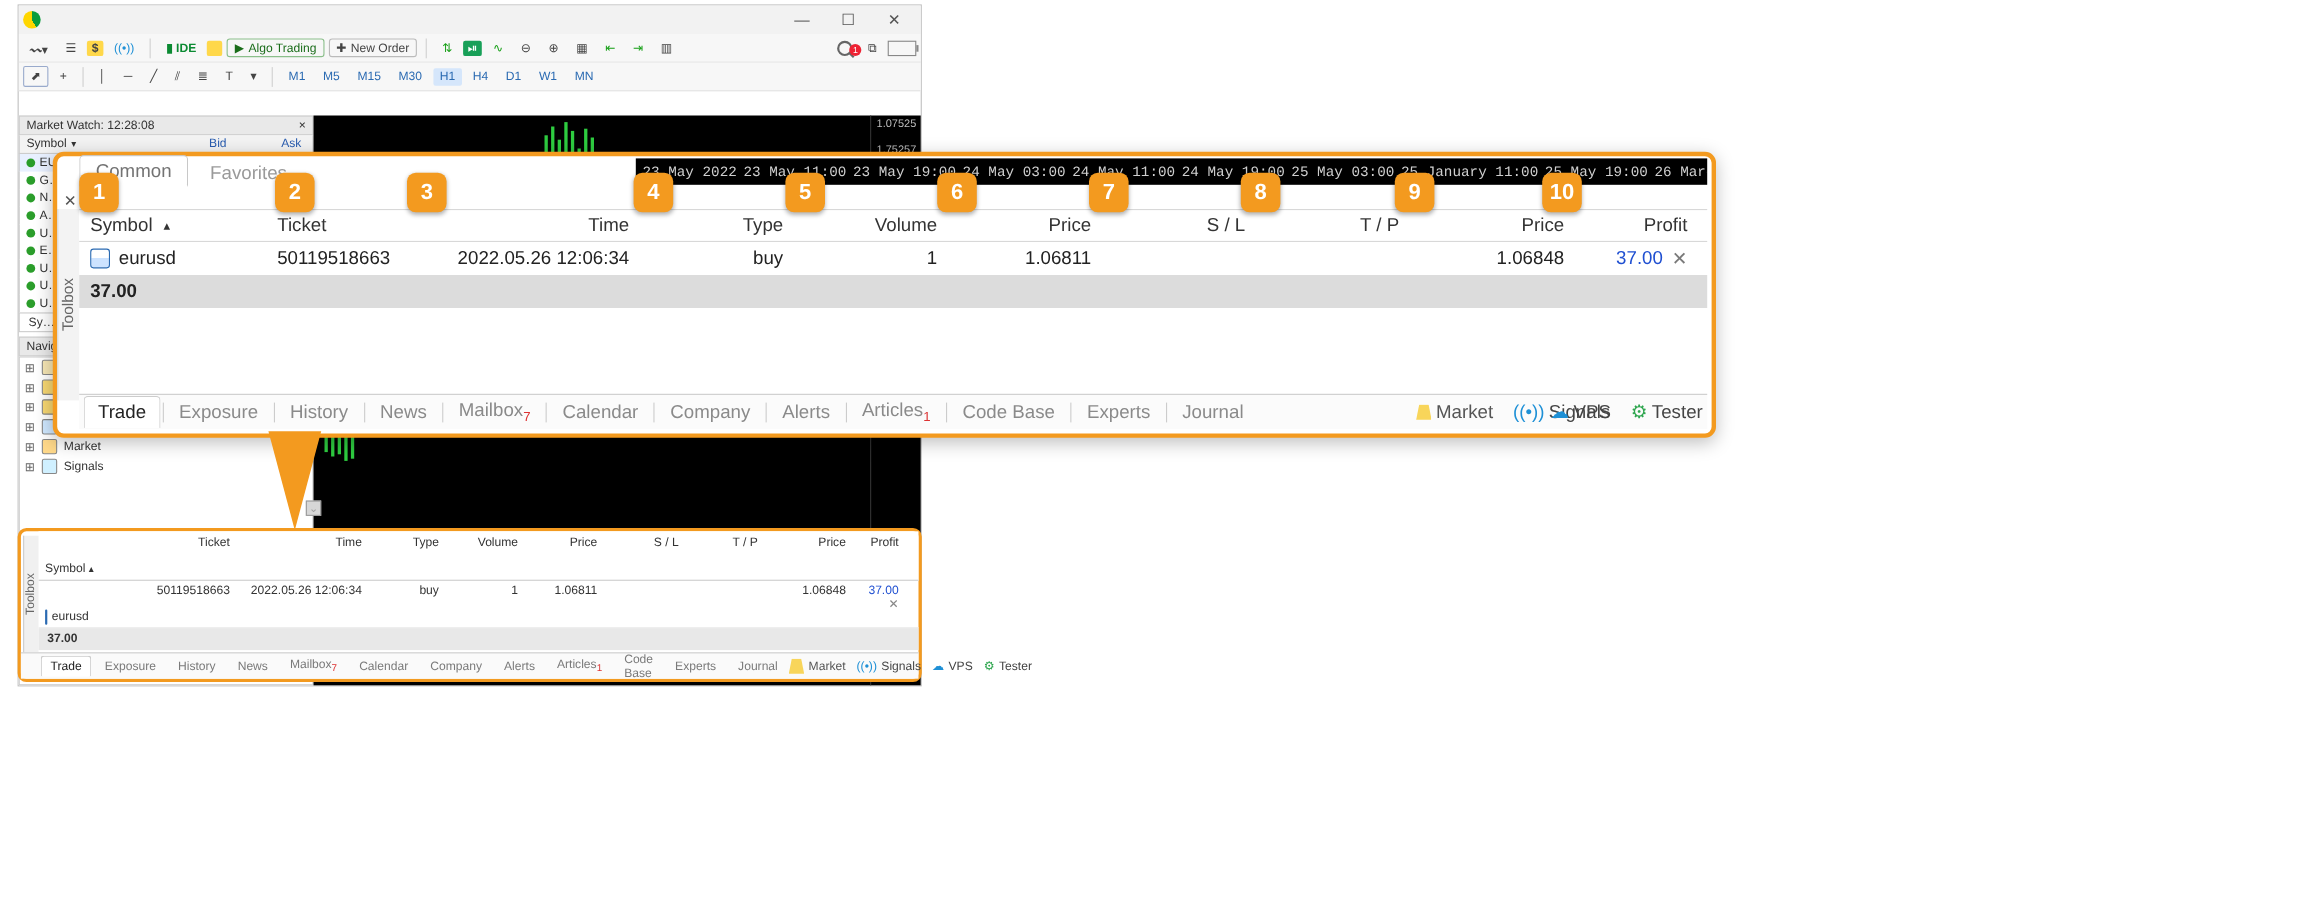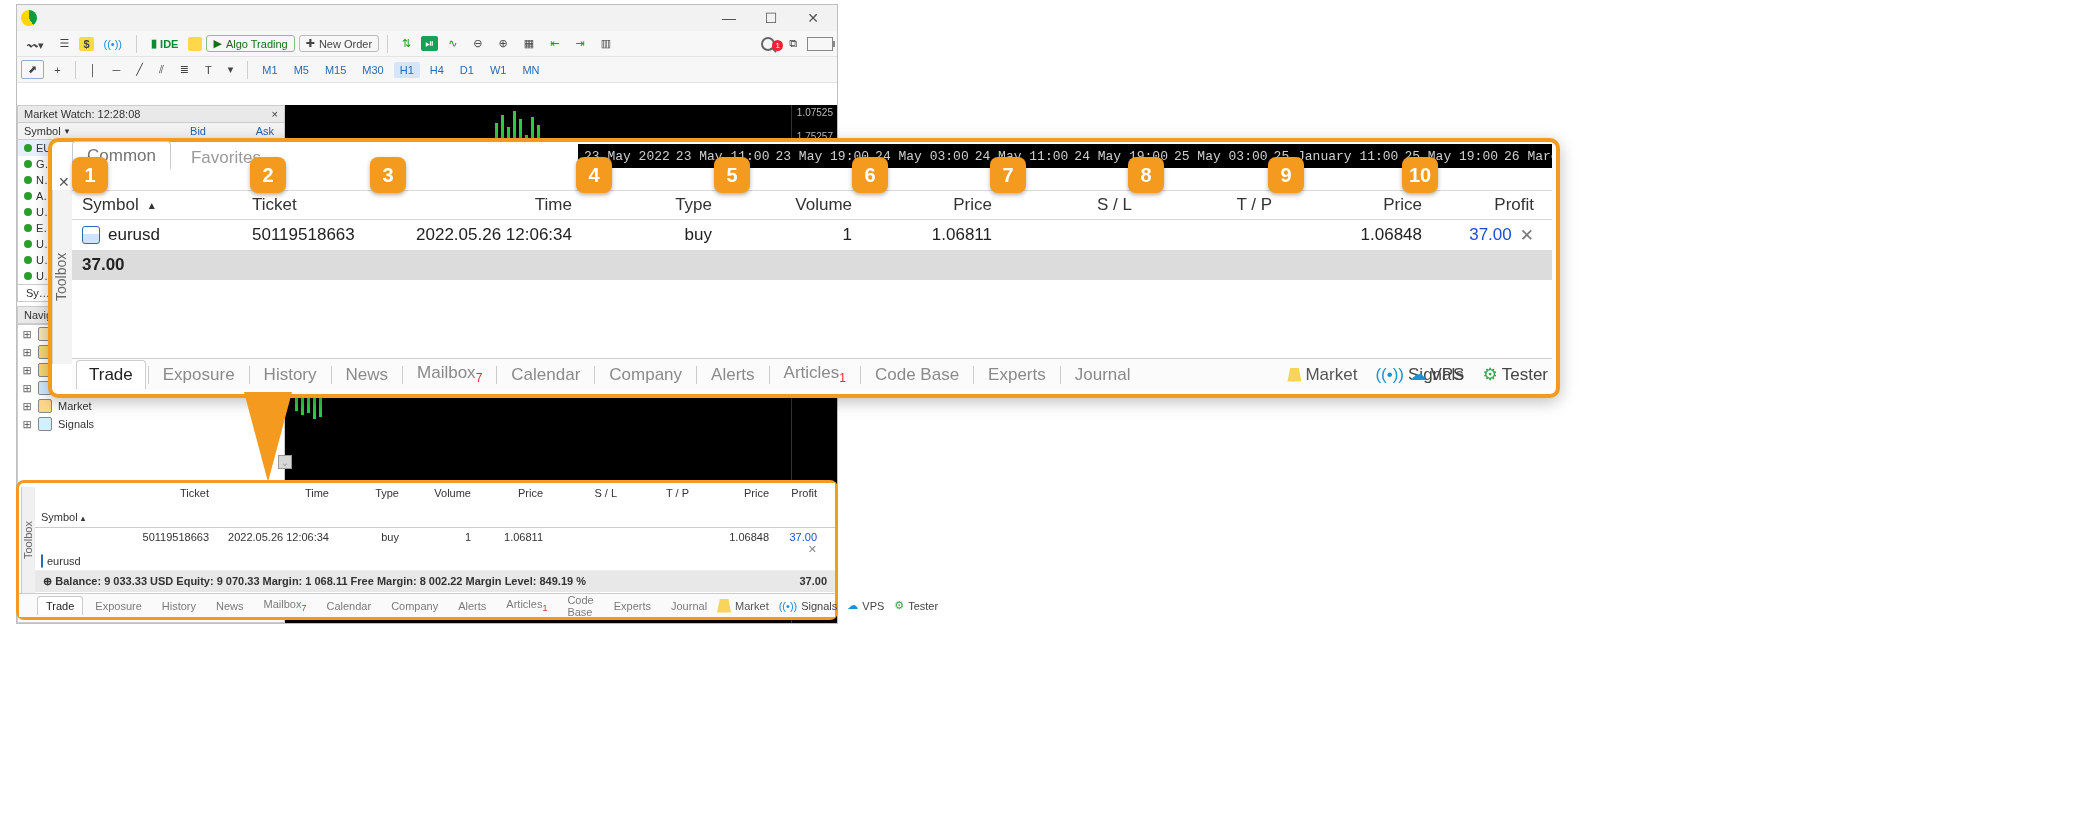--- a/index.html
+++ b/index.html
@@ -517,21 +517,20 @@
       <div class="s-time">2022.05.26 12:06:34</div>
       <div class="s-type">buy</div>
       <div class="s-vol">1</div>
       <div class="s-price">1.06811</div>
       <div class="s-sl"></div>
       <div class="s-tp"></div>
       <div class="s-price2">1.06848</div>
       <div class="s-profit"><span style="color:#1f4fd1">37.00</span> <span style="color:#888">✕</span></div>
     </div>
     <div class="src-summary">
-      <span>⊕ <span>Balance: 9 033.33 USD  Equity: 9 070.33  Margin: 1 068.11  Free Margin: 8 002.22  Margin Level: 849.19 %</span></span>
       <span>37.00</span>
     </div>
   </div>
   <div class="src-tabs" style="padding-left:18px">
     <div class="tab active">Trade</div>
       <div class="sep2"></div>
     <div class="tab">Exposure</div>
       <div class="sep2"></div>
     <div class="tab">History</div>
       <div class="sep2"></div>

